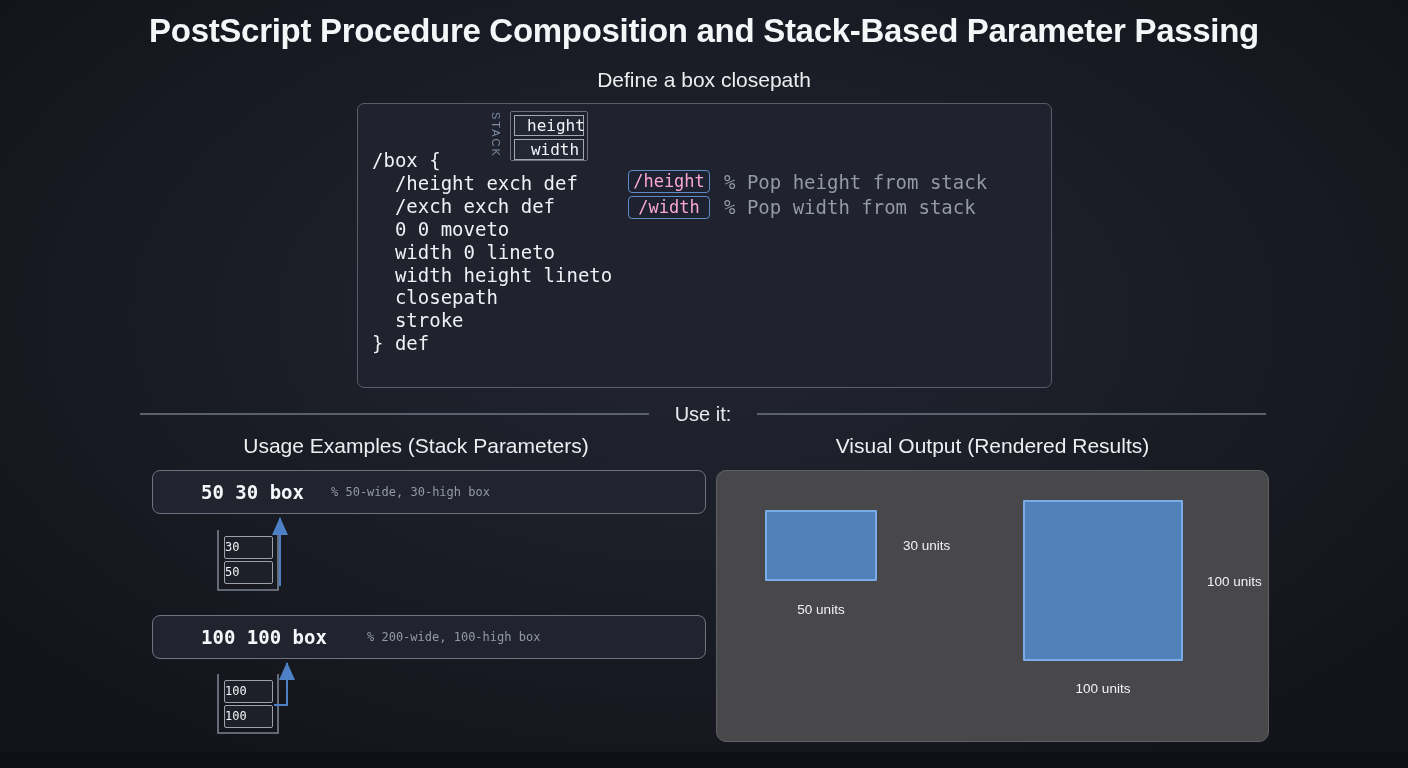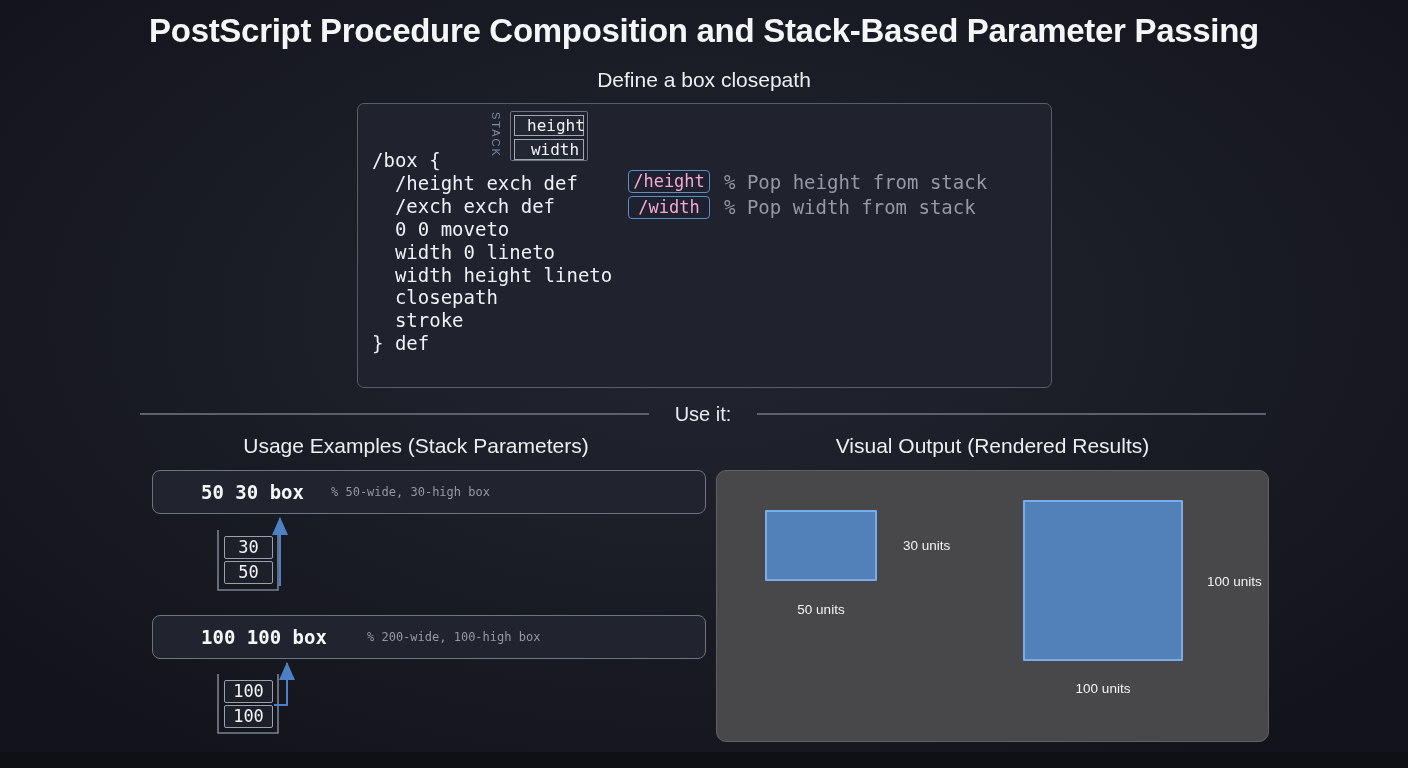--- a/index.html
+++ b/index.html
@@ -62,22 +62,22 @@
     display:flex; align-items:center; padding-left:48px;margin-left:13px;
   }
   .example-code {
     font-family:"DejaVu Sans Mono", monospace; font-size:19px; font-weight:700;
     color:#f5f7fa; min-width:130px; white-space:pre;
   }
   .example-comment {
     font-family:"DejaVu Sans Mono", monospace; font-size:12px; color:#9399a5; white-space:pre;
   }
   .mini-cell {
-    width:49px; height:23px; line-height:21px; text-align:center;
-    font-family:"DejaVu Sans Mono", monospace; font-size:17px; color:#f2f4f7;
+    width:49px; height:23px; line-height:21px; text-align:left;
+    font-family:"DejaVu Sans Mono", monospace; font-size:12px; color:#f2f4f7;
     border:1.4px solid #9ba1ac; border-radius:2px; background:#1d2029;
   }
   .output-panel {
     left:716px; top:470px; width:553px; height:272px;
     background:#48484b; border:1.5px solid #606064; border-radius:10px;
   }
   .ps-rect { background:#5181b8; border:2.5px solid #78ade9; border-radius:1px; }
   .dim-label { font-size:13.5px; color:#f2f3f5; }
   svg.overlay { position:absolute; left:0; top:0; pointer-events:none; }
 </style>

